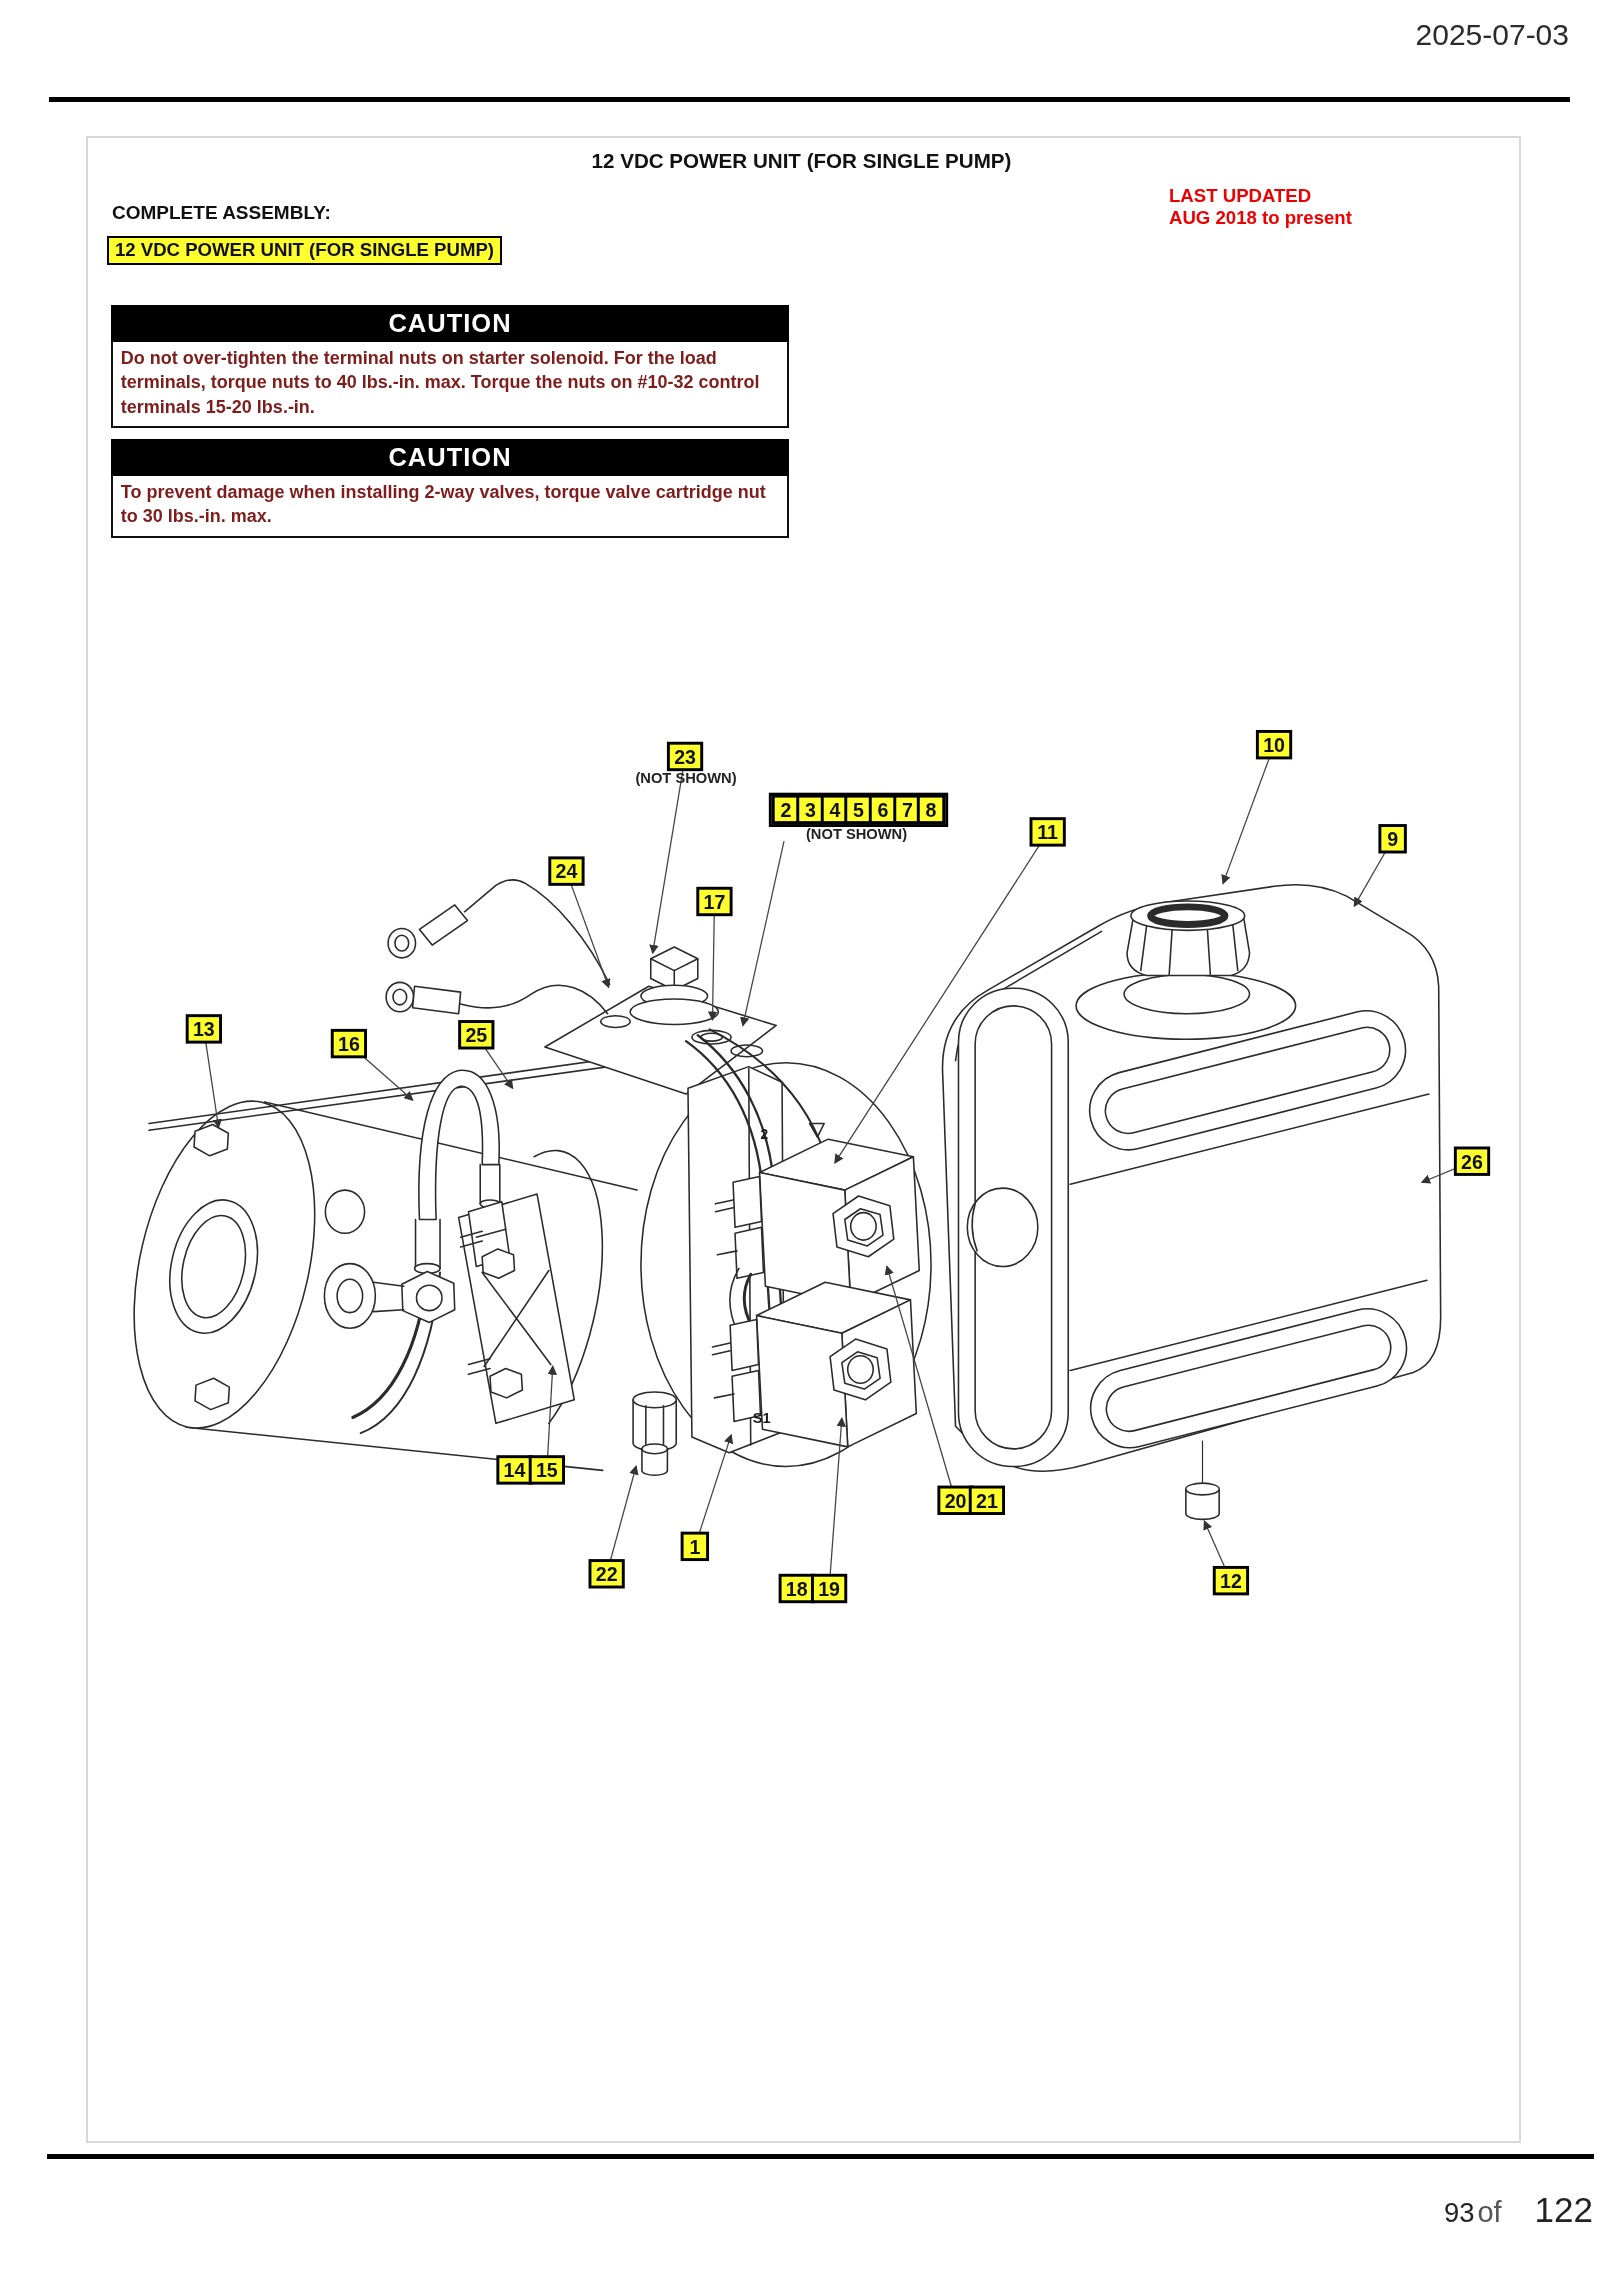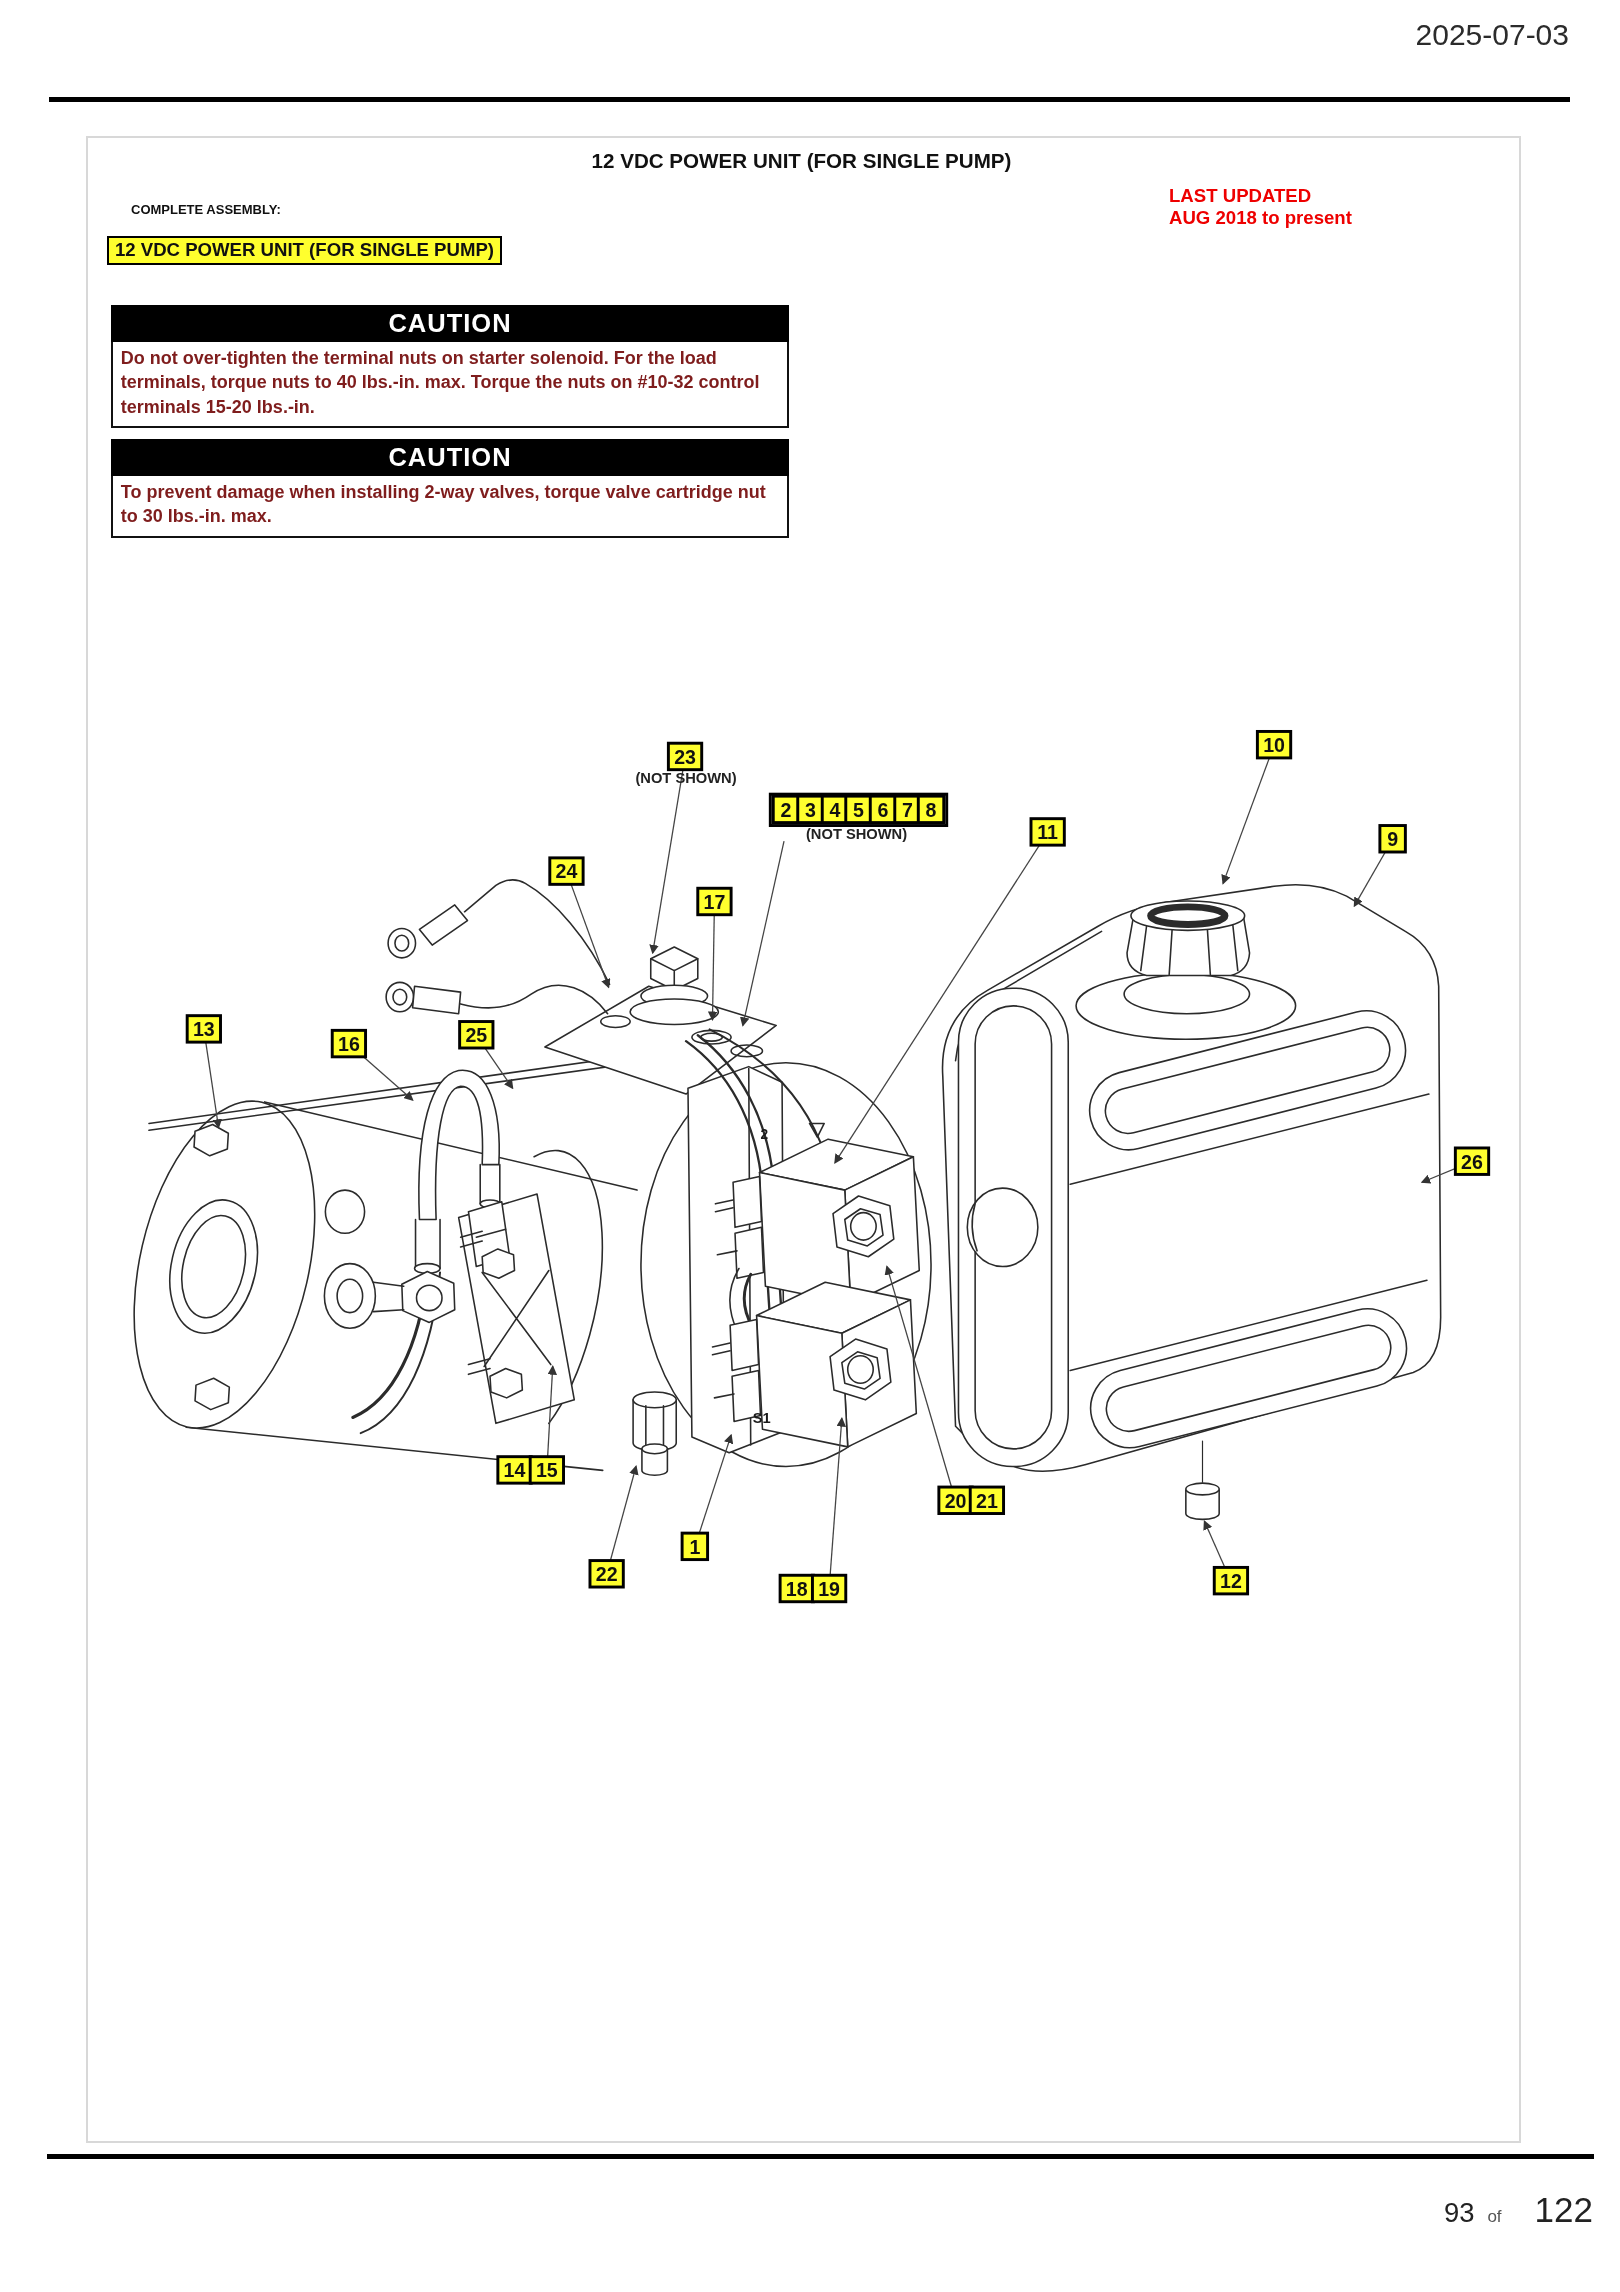--- a/index.html
+++ b/index.html
@@ -6,30 +6,30 @@
   body{
     width:1620px;height:2293px;position:relative;background:#fff;
     font-family:"Liberation Sans", sans-serif;color:#1a1a1a;overflow:hidden;
   }
   .date{position:absolute;top:18px;right:51px;font-size:30px;color:#2b2b2b;}
   .rule-top{position:absolute;left:49px;top:97px;width:1521px;height:4.9px;background:#000;}
   .rule-bottom{position:absolute;left:47px;top:2154px;width:1547px;height:4.9px;background:#000;}
   .content-box{position:absolute;left:86px;top:136px;width:1431px;height:2003px;border:2px solid #d8d8d8;background:#fff;}
   .doc-title{position:absolute;left:86px;top:149px;width:1431px;text-align:center;font-weight:bold;font-size:20.6px;color:#111;}
   .last-updated{position:absolute;left:1169px;top:185px;color:#ee0000;font-weight:bold;font-size:18.6px;line-height:21.6px;}
-  .complete-assembly{position:absolute;left:112px;top:202px;font-weight:bold;font-size:13px;color:#111;margin-left:19px;}
+  .complete-assembly{position:absolute;left:112px;top:202px;font-weight:bold;font-size:19px;color:#111;}
   .assembly-link{position:absolute;left:107px;top:236px;background:#ffff2e;border:2.9px solid #000;font-weight:bold;font-size:18.6px;padding:1px 5.9px 2px;color:#111;cursor:pointer;}
   .caution{position:absolute;left:111px;width:678px;}
   .caution-1{top:305px;}
   .caution-2{top:439px;}
   .caution .hd{background:#000;color:#fff;text-align:center;font-weight:bold;font-size:25.5px;height:37px;line-height:37px;letter-spacing:1px;}
   .caution .bd{border:2.9px solid #111;border-top:none;font-weight:bold;font-size:18px;line-height:24.5px;padding:3.9px 7.8px 6.9px;color:#7f1d1d;background:#fff;}
   .footer{position:absolute;top:2190px;left:1372px;width:221px;display:flex;align-items:baseline;justify-content:flex-end;}
   .footer .cur{font-size:27.4px;color:#222;}
-  .footer .sep{font-size:17px;color:#555;margin:0 33px 0 13px;}
+  .footer .sep{font-size:29px;color:#555;margin:0 33px 0 3px;}
   .footer .tot{font-size:35px;color:#222;}
   svg.diagram{position:absolute;left:0;top:0;}
   svg text{font-family:"Liberation Sans", sans-serif;}
 </style>
 </head>
 <body>
 
 <div class="date">2025-07-03</div>
 <div class="rule-top"></div>
 

